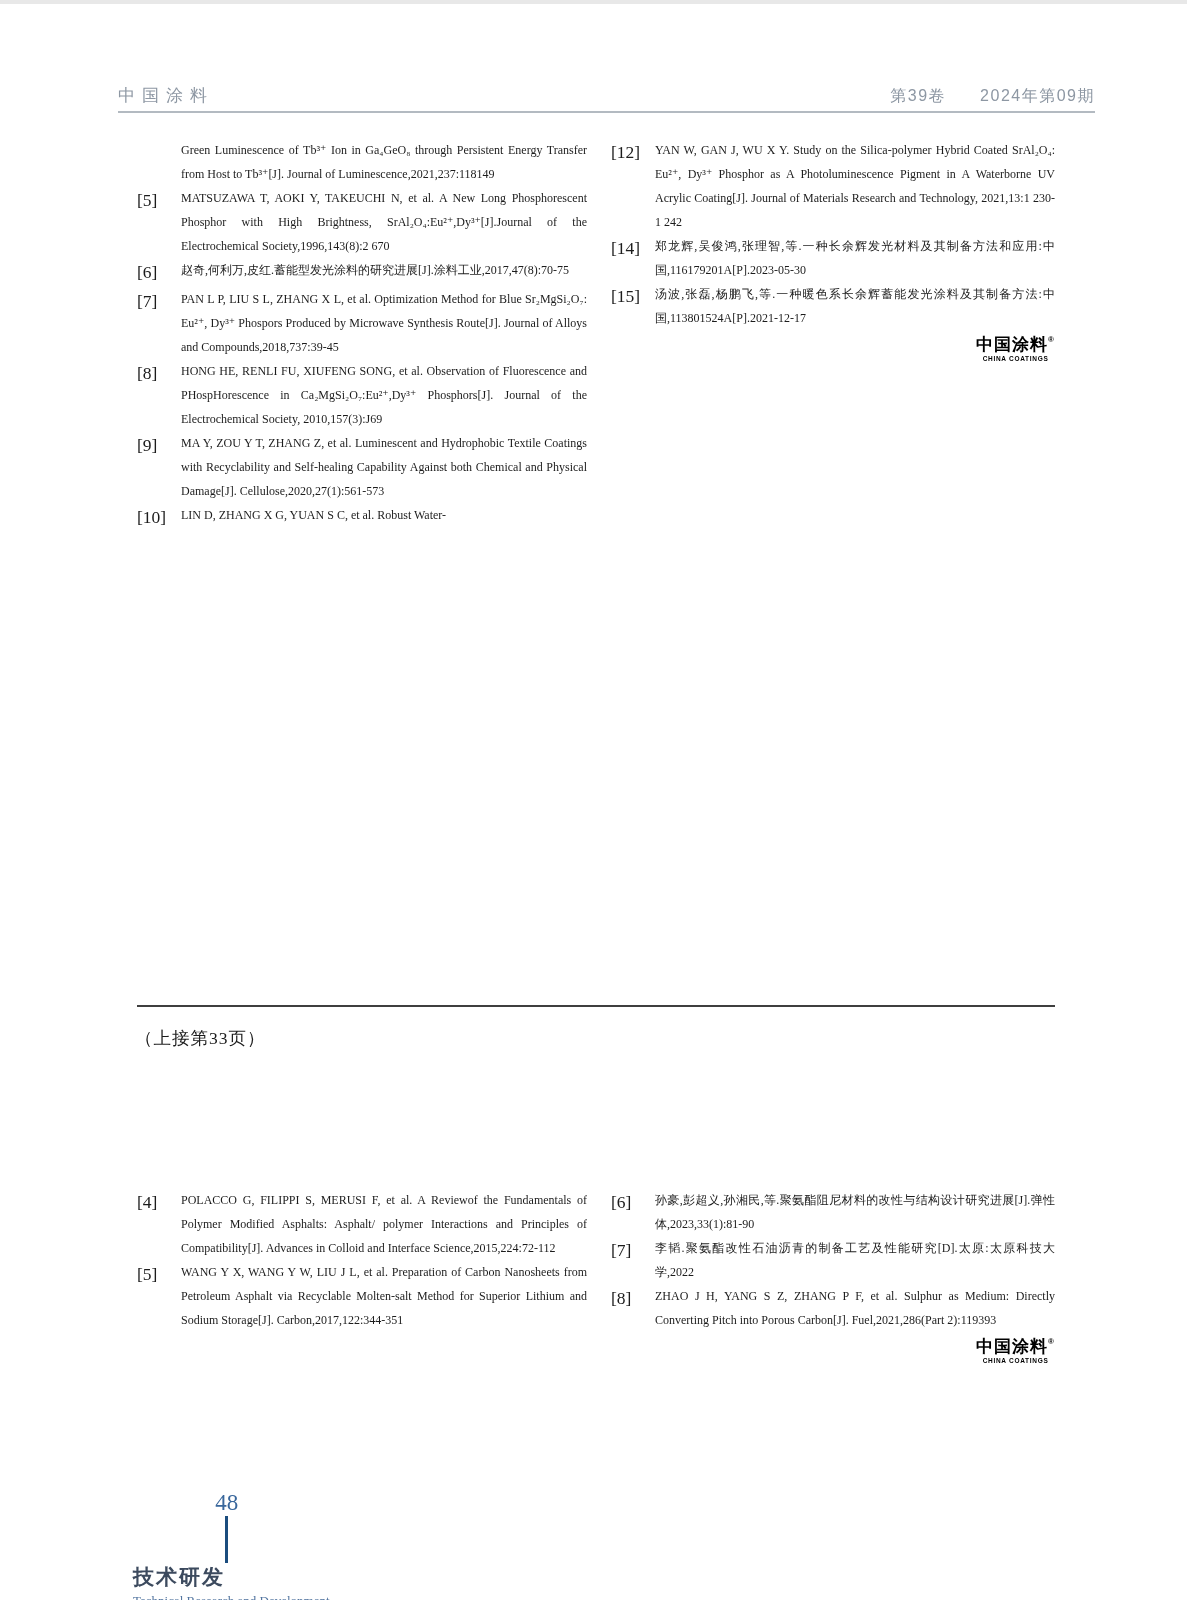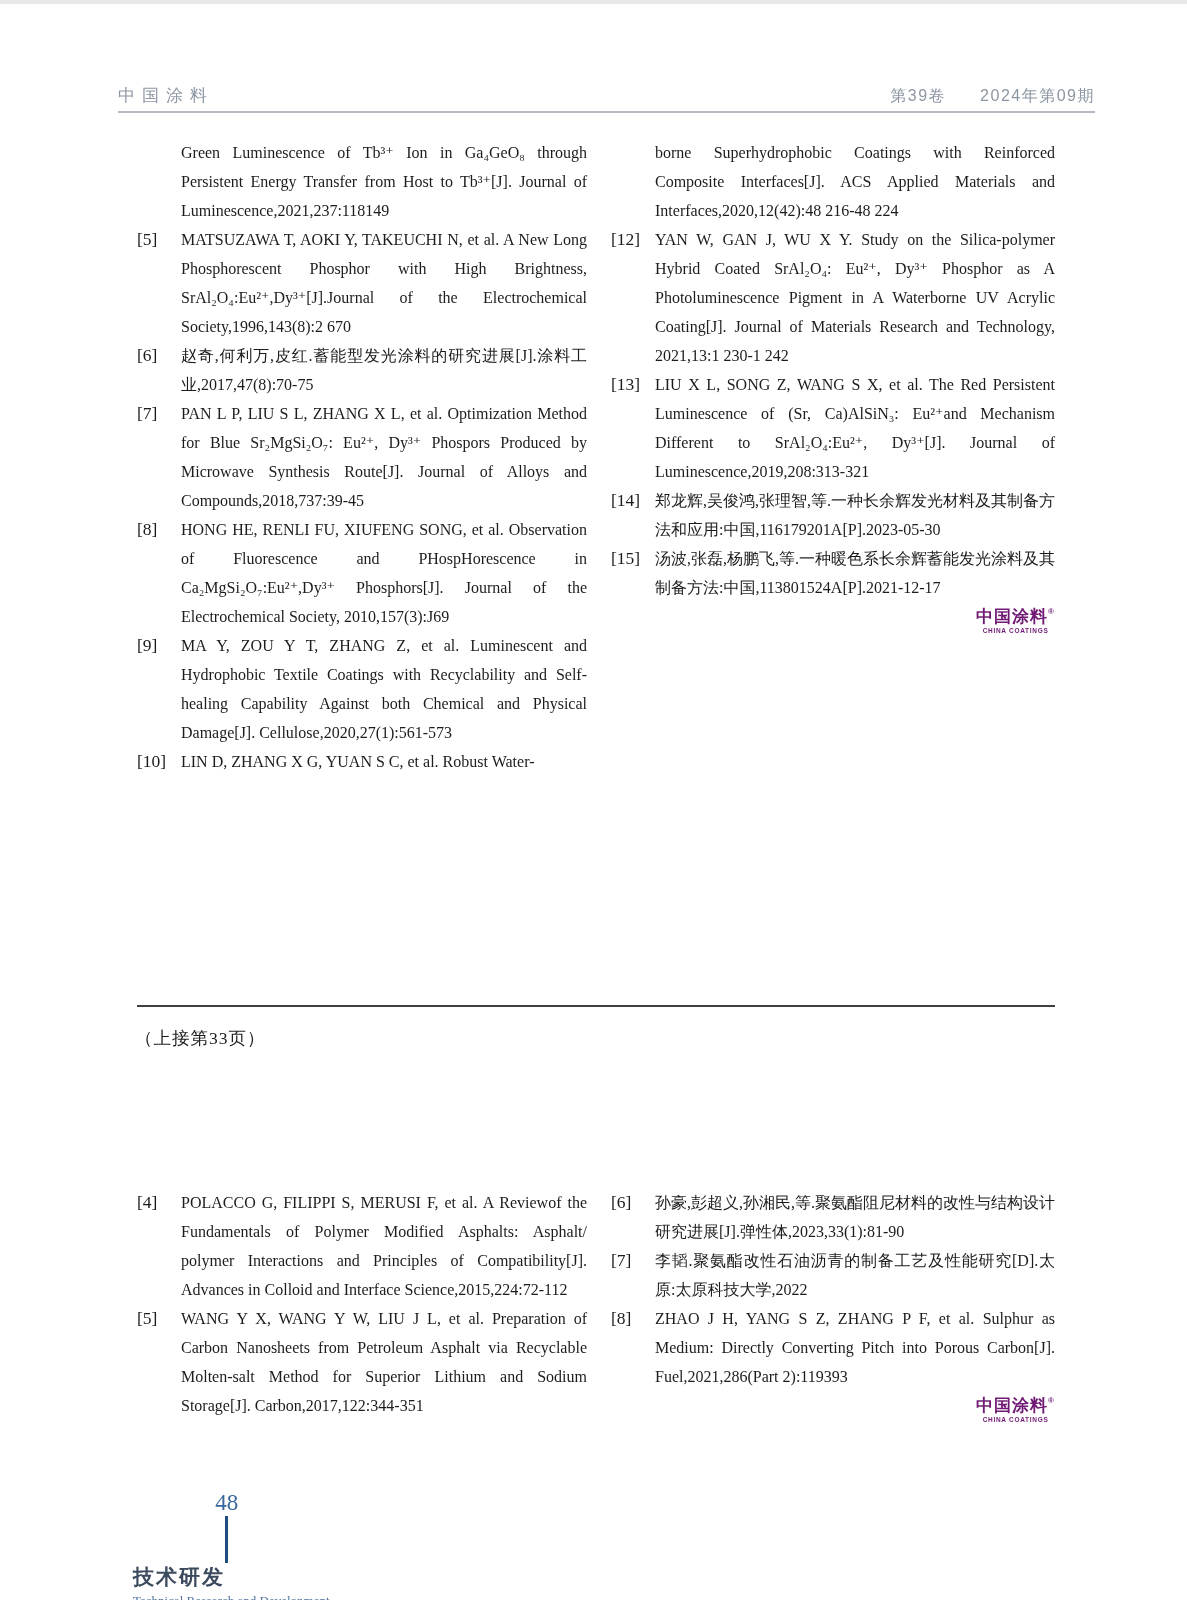--- a/index.html
+++ b/index.html
@@ -20,29 +20,29 @@
 
   
   .refs {position:absolute; left:137px; display:flex; align-items:flex-start;}
   .section1 {top:134px;}
   .section2 {top:1184px;}
   .col {display:block;}
   .col-left {width:450px; margin-right:24px;}
   .col-right {width:444px;}
   .ref {display:flex;}
   .ref-no {flex:0 0 44px; font-size:17.5px; line-height:29px; white-space:nowrap;}
-  .ref-body {flex:1; font-size:16px; line-height:29px; text-align:justify;}
+  .ref-body {flex:1; font-size:12px; line-height:24px; text-align:justify;}
 
   
   .mid-rule {position:absolute; left:137px; top:1001px; width:918px; height:1.5px; background:#3f3f3f;}
   .cont-note {position:absolute; left:135px; top:1022px; font-size:17.5px; letter-spacing:1px;}
 
   
   .brand-row {display:flex; justify-content:flex-end; margin-top:5px;}
-  .brand {text-align:center; color:#701a75; font-family:"Liberation Sans","DejaVu Sans",sans-serif; line-height:1.15;}
+  .brand {text-align:center; color:#000000; font-family:"Liberation Sans","DejaVu Sans",sans-serif; line-height:1.15;}
   .brand-cn {font-size:17px; font-weight:bold; letter-spacing:1px;}
   .brand-mark {font-size:8px; vertical-align:top;}
   .brand-en {font-size:6.5px; letter-spacing:0.7px; font-weight:bold;}
 
   
   .footer {position:absolute; left:133px; top:1486px; display:flex; align-items:center;flex-direction:column;}
   .page-num {font-size:23px; color:#39679c; margin-right:9px;}
   .footer-bar {width:3.5px; height:47px; background:#1b4d7e; margin-right:10px; align-self:center;}
   .footer-titles {display:flex; flex-direction:column; justify-content:center;}
   .footer-cn {font-size:21px; font-weight:bold; color:#3c4a5e; letter-spacing:2px;
@@ -89,30 +89,22 @@
         <span class="ref-no">[9]</span>
         <div class="ref-body">MA Y, ZOU Y T, ZHANG Z, et al. Luminescent and Hydrophobic Textile Coatings with Recyclability and Self-healing Capability Against both Chemical and Physical Damage[J]. Cellulose,2020,27(1):561-573</div>
       </div>
       <div class="ref">
         <span class="ref-no">[10]</span>
         <div class="ref-body">LIN D, ZHANG X G, YUAN S C, et al. Robust Water-</div>
       </div>
     </div>
     <div class="col col-right">
       <div class="ref">
-        <span class="ref-no"></span>
-        <div class="ref-body">borne Superhydrophobic Coatings with Reinforced Composite Interfaces[J]. ACS Applied Materials and Interfaces,2020,12(42):48 216-48 224</div>
-      </div>
-      <div class="ref">
         <span class="ref-no">[12]</span>
         <div class="ref-body">YAN W, GAN J, WU X Y. Study on the Silica-polymer Hybrid Coated SrAl₂O₄: Eu²⁺, Dy³⁺ Phosphor as A Photoluminescence Pigment in A Waterborne UV Acrylic Coating[J]. Journal of Materials Research and Technology, 2021,13:1 230-1 242</div>
-      </div>
-      <div class="ref">
-        <span class="ref-no">[13]</span>
-        <div class="ref-body">LIU X L, SONG Z, WANG S X, et al. The Red Persistent Luminescence of (Sr, Ca)AlSiN₃: Eu²⁺and Mechanism Different to SrAl₂O₄:Eu²⁺, Dy³⁺[J]. Journal of Luminescence,2019,208:313-321</div>
       </div>
       <div class="ref">
         <span class="ref-no">[14]</span>
         <div class="ref-body">郑龙辉,吴俊鸿,张理智,等.一种长余辉发光材料及其制备方法和应用:中国,116179201A[P].2023-05-30</div>
       </div>
       <div class="ref">
         <span class="ref-no">[15]</span>
         <div class="ref-body">汤波,张磊,杨鹏飞,等.一种暖色系长余辉蓄能发光涂料及其制备方法:中国,113801524A[P].2021-12-17</div>
       </div>
       <div class="brand-row">

